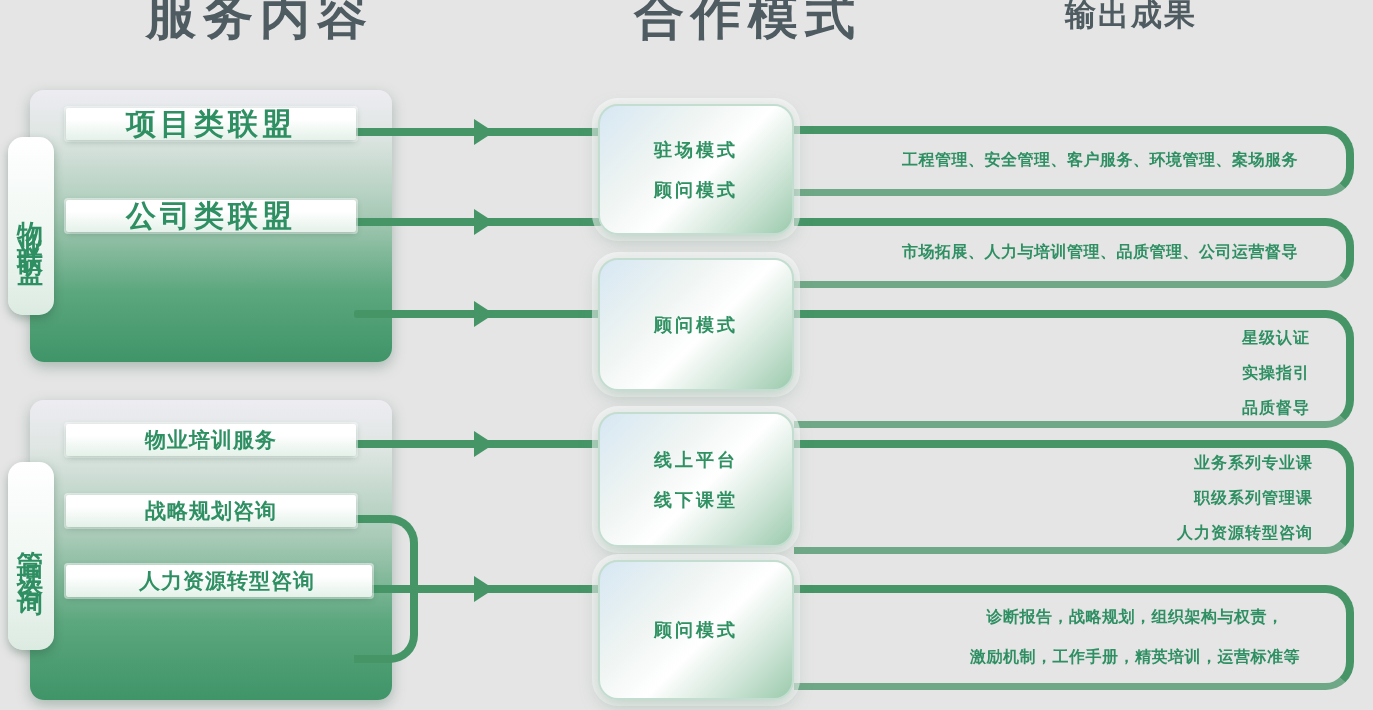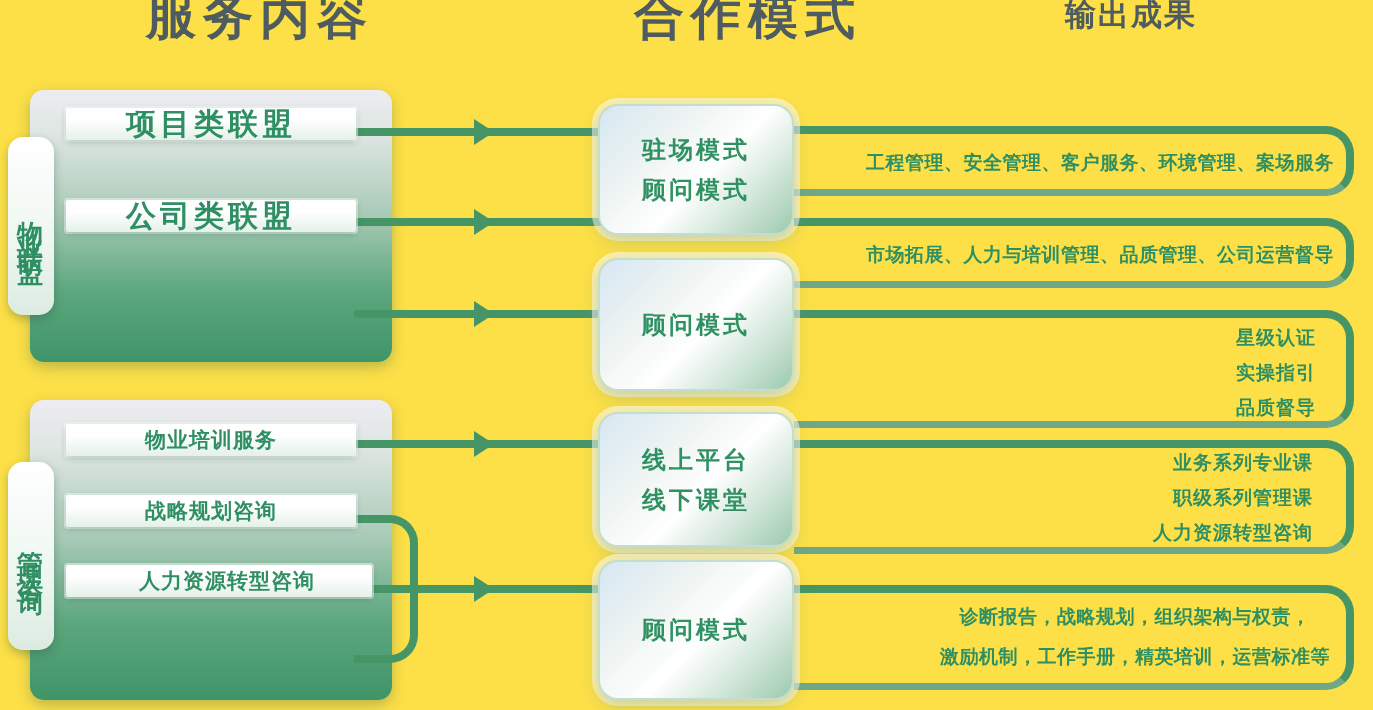--- a/index.html
+++ b/index.html
@@ -1,18 +1,18 @@
 <!DOCTYPE html>
 <html><head>
 <meta charset="utf-8">
 <style>
   html,body{margin:0;padding:0;background:#ffffff;}
   #canvas{
     position:relative;width:1373px;height:710px;overflow:hidden;
-    background:#fde047;
+    background:#e5e5e5;
     font-family:"Liberation Sans","DejaVu Sans",sans-serif;
   }
   
   .hdr{position:absolute;font-weight:bold;color:#4e5b60;text-align:center;white-space:nowrap;}
   #hdr-left{left:110px;top:-17px;width:300px;font-size:50px;letter-spacing:7px;}
   #hdr-mid{left:598px;top:-17px;width:300px;font-size:50px;letter-spacing:7px;}
   #hdr-right{left:1036px;top:-6px;width:190px;font-size:31px;letter-spacing:2px;}
 
   
   .panel{
@@ -54,42 +54,42 @@
     box-sizing:border-box;background:transparent;
   }
 
   
   .mbox{
     position:absolute;left:598px;width:196px;border-radius:20px;box-sizing:border-box;
     border:2px solid #c3ded0;
     background:linear-gradient(135deg,#d6e7f3 0%,#eef4f2 32%,#ffffff 55%,#cfe5d7 78%,#9bcaad 100%);
     box-shadow:0 6px 18px rgba(110,150,130,0.38),0 0 0 6px rgba(255,255,255,0.55);
     display:flex;flex-direction:column;align-items:center;justify-content:center;
-    color:#2f9162;font-weight:bold;font-size:24px;letter-spacing:3px;z-index:6;
+    color:#2f9162;font-weight:bold;font-size:18px;letter-spacing:3px;z-index:6;
   }
   .mbox .mline{line-height:40px;white-space:nowrap;}
   #mbox1{top:104px;height:131px;}
   #mbox2{top:258px;height:133px;}
   #mbox3{top:412px;height:135px;}
   #mbox4{top:560px;height:140px;}
 
   
   .rbracket{
     position:absolute;left:794px;width:560px;box-sizing:border-box;z-index:1;
     border-style:solid;border-color:#459567 #459567 #6fa886 transparent;
     border-width:8px 8px 7px 0;border-radius:0 28px 28px 0;background:transparent;
   }
   #rb1{top:126px;height:70px;}
   #rb2{top:218px;height:70px;}
   #rb3{top:310px;height:118px;}
   #rb4{top:440px;height:114px;}
   #rb5{top:585px;height:105px;}
 
   
-  .otext{position:absolute;color:#2e8f62;font-weight:bold;font-size:19px;z-index:3;white-space:nowrap;}
+  .otext{position:absolute;color:#2e8f62;font-weight:bold;font-size:16px;z-index:3;white-space:nowrap;}
   #og1{left:850px;top:150px;width:500px;text-align:center;letter-spacing:0.5px;}
   #og2{left:850px;top:242px;width:500px;text-align:center;letter-spacing:0.5px;}
   #og3{left:1151px;top:320px;width:250px;text-align:center;line-height:35px;letter-spacing:1px;}
   #og4{right:60px;top:445px;width:280px;text-align:right;line-height:35px;letter-spacing:1px;}
   #og5{left:935px;top:597px;width:400px;text-align:center;line-height:40px;letter-spacing:0.5px;}
 </style>
 </head>
 <body>
 
 <div id="canvas">

